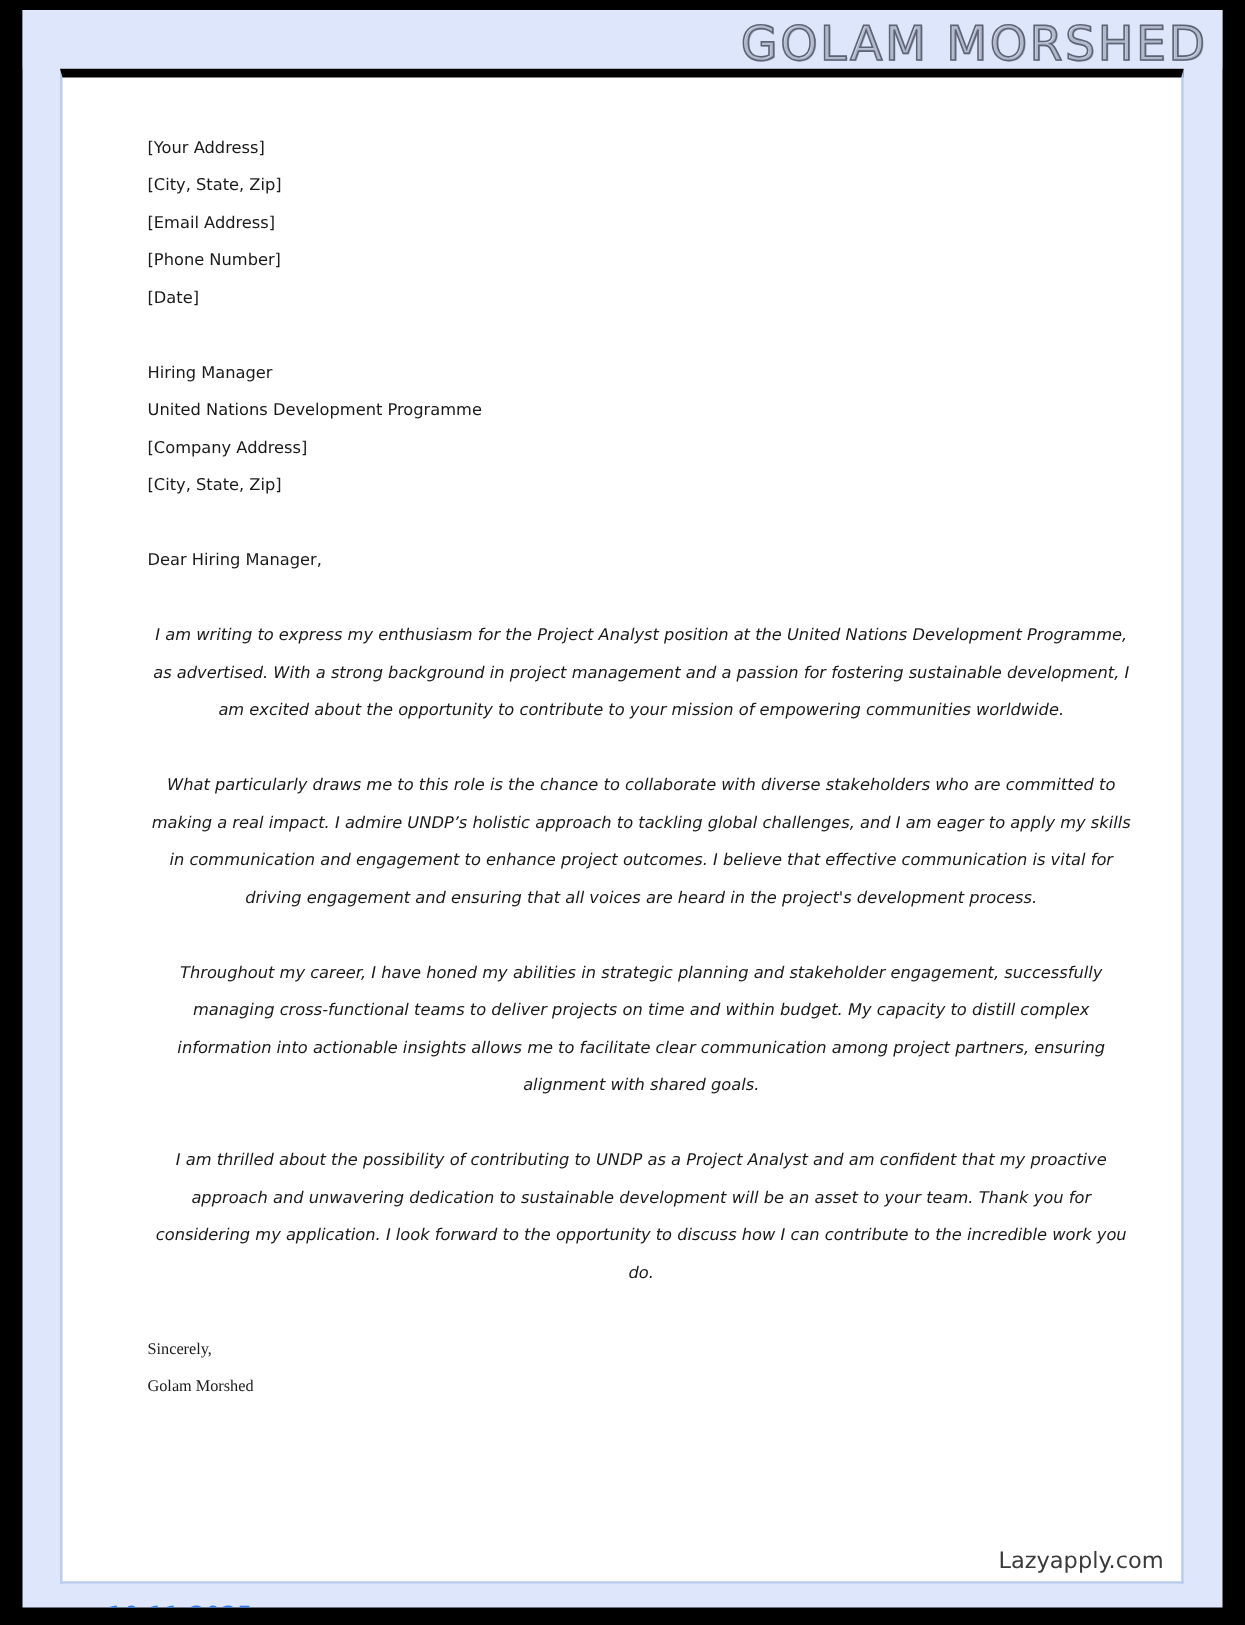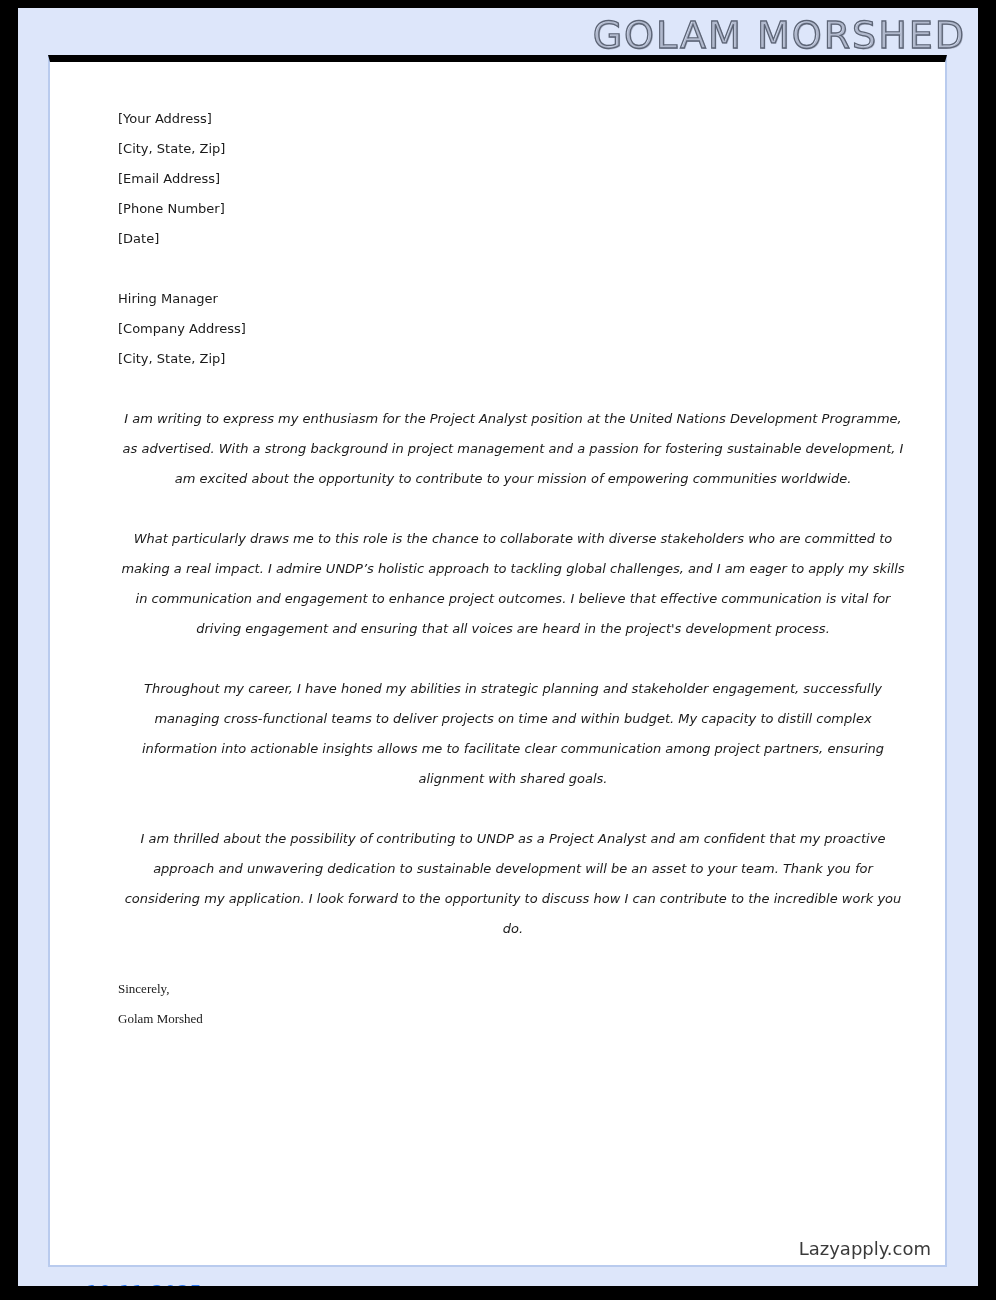--- a/index.html
+++ b/index.html
@@ -139,24 +139,26 @@
       <div class="block">
         <div class="addr-line">[Your Address]</div>
         <div class="addr-line">[City, State, Zip]</div>
         <div class="addr-line">[Email Address]</div>
         <div class="addr-line">[Phone Number]</div>
         <div class="addr-line">[Date]</div>
       </div>
 
       <div class="block">
         <div class="addr-line">Hiring Manager</div>
+        <div class="addr-line">United Nations Development Programme</div>
         <div class="addr-line">[Company Address]</div>
         <div class="addr-line">[City, State, Zip]</div>
       </div>
 
+      <div class="block">Dear Hiring Manager,</div>
 
       <p class="para">I am writing to express my enthusiasm for the Project Analyst position at the United Nations Development Programme, as advertised. With a strong background in project management and a passion for fostering sustainable development, I am excited about the opportunity to contribute to your mission of empowering communities worldwide.</p>
       <p class="para">What particularly draws me to this role is the chance to collaborate with diverse stakeholders who are committed to making a real impact. I admire UNDP’s holistic approach to tackling global challenges, and I am eager to apply my skills in communication and engagement to enhance project outcomes. I believe that effective communication is vital for driving engagement and ensuring that all voices are heard in the project's development process.</p>
       <p class="para">Throughout my career, I have honed my abilities in strategic planning and stakeholder engagement, successfully managing cross-functional teams to deliver projects on time and within budget. My capacity to distill complex information into actionable insights allows me to facilitate clear communication among project partners, ensuring alignment with shared goals.</p>
       <p class="para">I am thrilled about the possibility of contributing to UNDP as a Project Analyst and am confident that my proactive approach and unwavering dedication to sustainable development will be an asset to your team. Thank you for considering my application. I look forward to the opportunity to discuss how I can contribute to the incredible work you do.</p>
 
       <div class="block">
         <div>Sincerely,</div>
         <div>Golam Morshed</div>
       </div>

